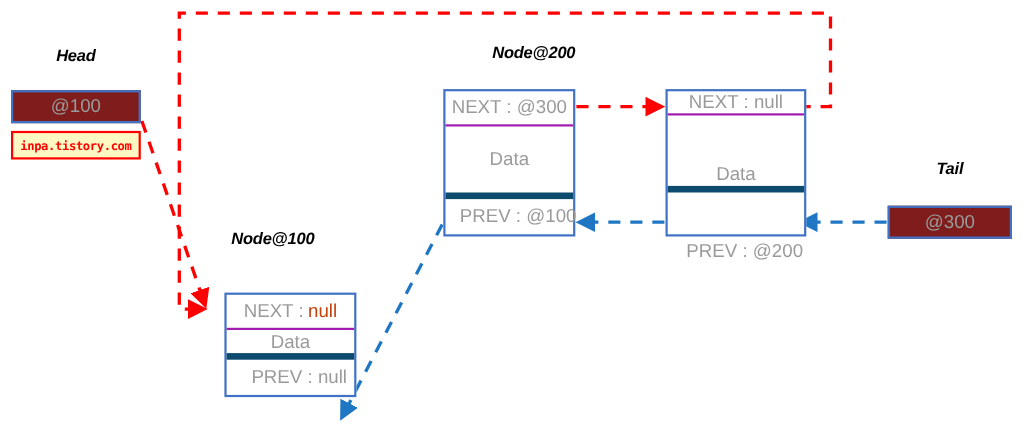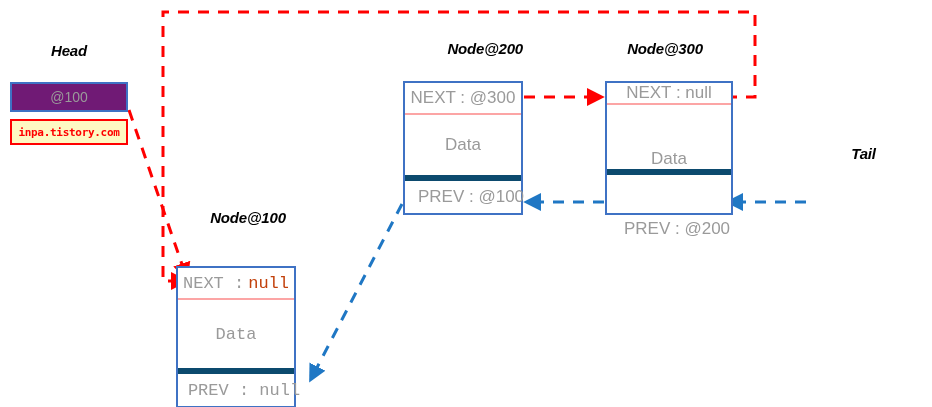--- a/index.html
+++ b/index.html
@@ -30,23 +30,23 @@
     color: #000000;
     text-align: center;
     white-space: nowrap;
     letter-spacing: -0.2px;
     font-style: italic;
   }
   .ptrbox {
     position: absolute;
     box-sizing: border-box;
     border: 2px solid #3f72c4;
-    background: #701a75;
+    background: #7f1d1d;
     color: #9a9a9a;
-    font-size: 14px;
+    font-size: 17px;
     display: flex;
     align-items: center;
     justify-content: center;
   }
   .node {
     position: absolute;
     box-sizing: border-box;
     border: 2px solid #3f72c4;
     background: #ffffff;
     display: flex;
@@ -56,21 +56,21 @@
     box-sizing: border-box;
     display: flex;
     align-items: center;
     justify-content: center;
     color: #9a9a9a;
     font-size: 17px;
     white-space: nowrap;
   }
   .node .cell.next {
     height: 32px;
-    border-bottom: 2px solid #fca5a5;
+    border-bottom: 2px solid #a21caf;
   }
   .node .cell.data {
     flex: 1 1 auto;
     border-bottom: 6px solid #0c4a6e;
   }
   .node .cell.prev {
     height: 32px;
     padding-left: 16px;
   }
   .nullval {
@@ -120,38 +120,40 @@
     <path d="M 806 202 L 727 202" stroke="#1f77c4" stroke-width="3" fill="none" stroke-dasharray="11,9" marker-end="url(#arrow-blue)"></path>
   </svg>
 
   <div class="caption" style="left:10px; top:42px; width:118px;">Head</div>
   <div class="ptrbox" style="left:10px; top:82px; width:118px; height:30px;">
     <span>@100</span>
   </div>
   <div class="watermark" style="left:10px; top:119px; width:118px; height:26px;">inpa.tistory.com</div>
 
   <div class="caption" style="left:188px; top:209px; width:120px;">Node@100</div>
-  <div class="node" style="left:176px; top:266px; width:120px; height:142px;font-family:Liberation Mono, monospace;">
+  <div class="node" style="left:204px; top:266px; width:120px; height:95px;">
     <div class="cell next">
       <span>NEXT :</span>
       <span class="nullval">null</span>
     </div>
     <div class="cell data">Data</div>
     <div class="cell prev">PREV : null</div>
   </div>
 
   <div class="caption" style="left:403px; top:40px; width:120px;text-align:right;">Node@200</div>
   <div class="node" style="left:403px; top:81px; width:120px; height:134px;">
     <div class="cell next">NEXT : @300</div>
     <div class="cell data">Data</div>
     <div class="cell prev">PREV : @100</div>
   </div>
 
-  <div class="caption" style="left:605px; top:40px; width:120px;">Node@300</div>
   <div class="node" style="left:605px; top:81px; width:128px; height:134px;gap:44px;">
     <div class="cell next">NEXT : null</div>
     <div class="cell data">Data</div>
     <div class="cell prev">PREV : @200</div>
   </div>
 
   <div class="caption" style="left:807px; top:145px; width:113px;">Tail</div>
+  <div class="ptrbox" style="left:807px; top:187px; width:113px; height:30px;">
+    <span>@300</span>
+  </div>
 
 </div>
 
 </body></html>

